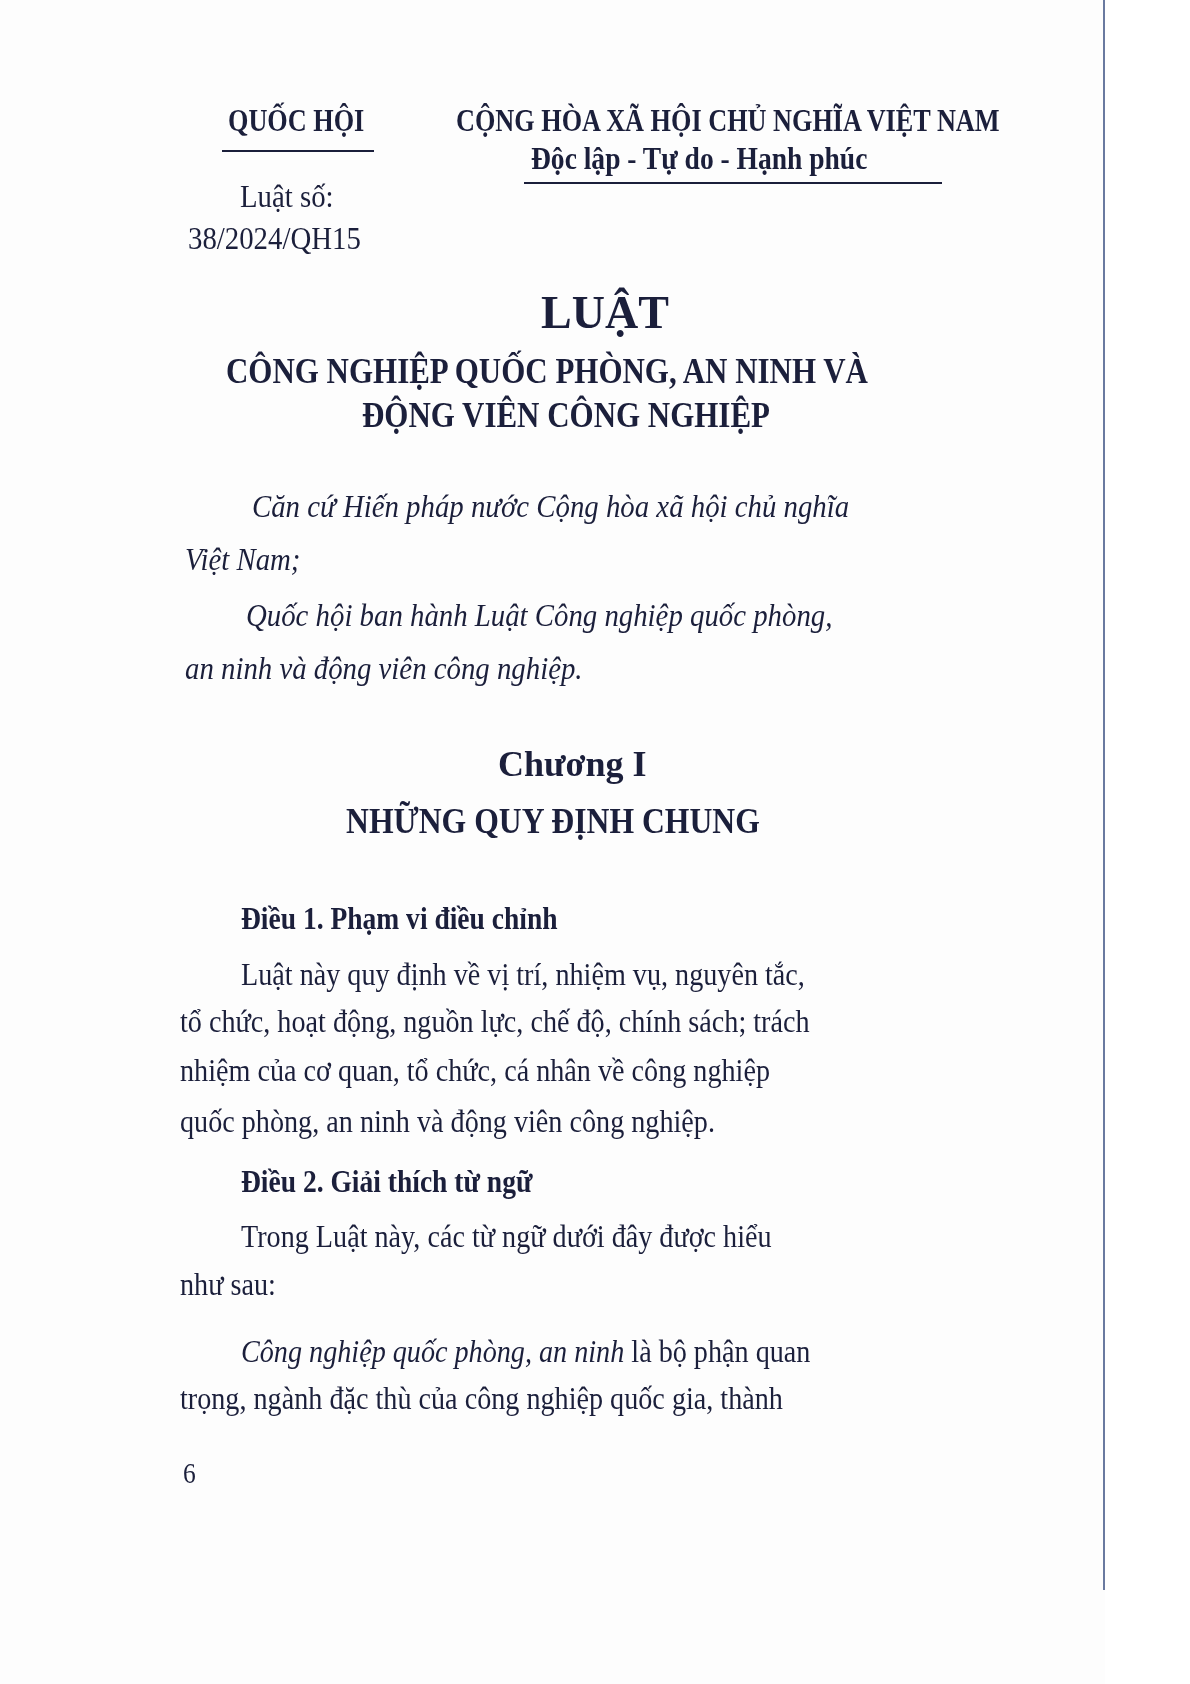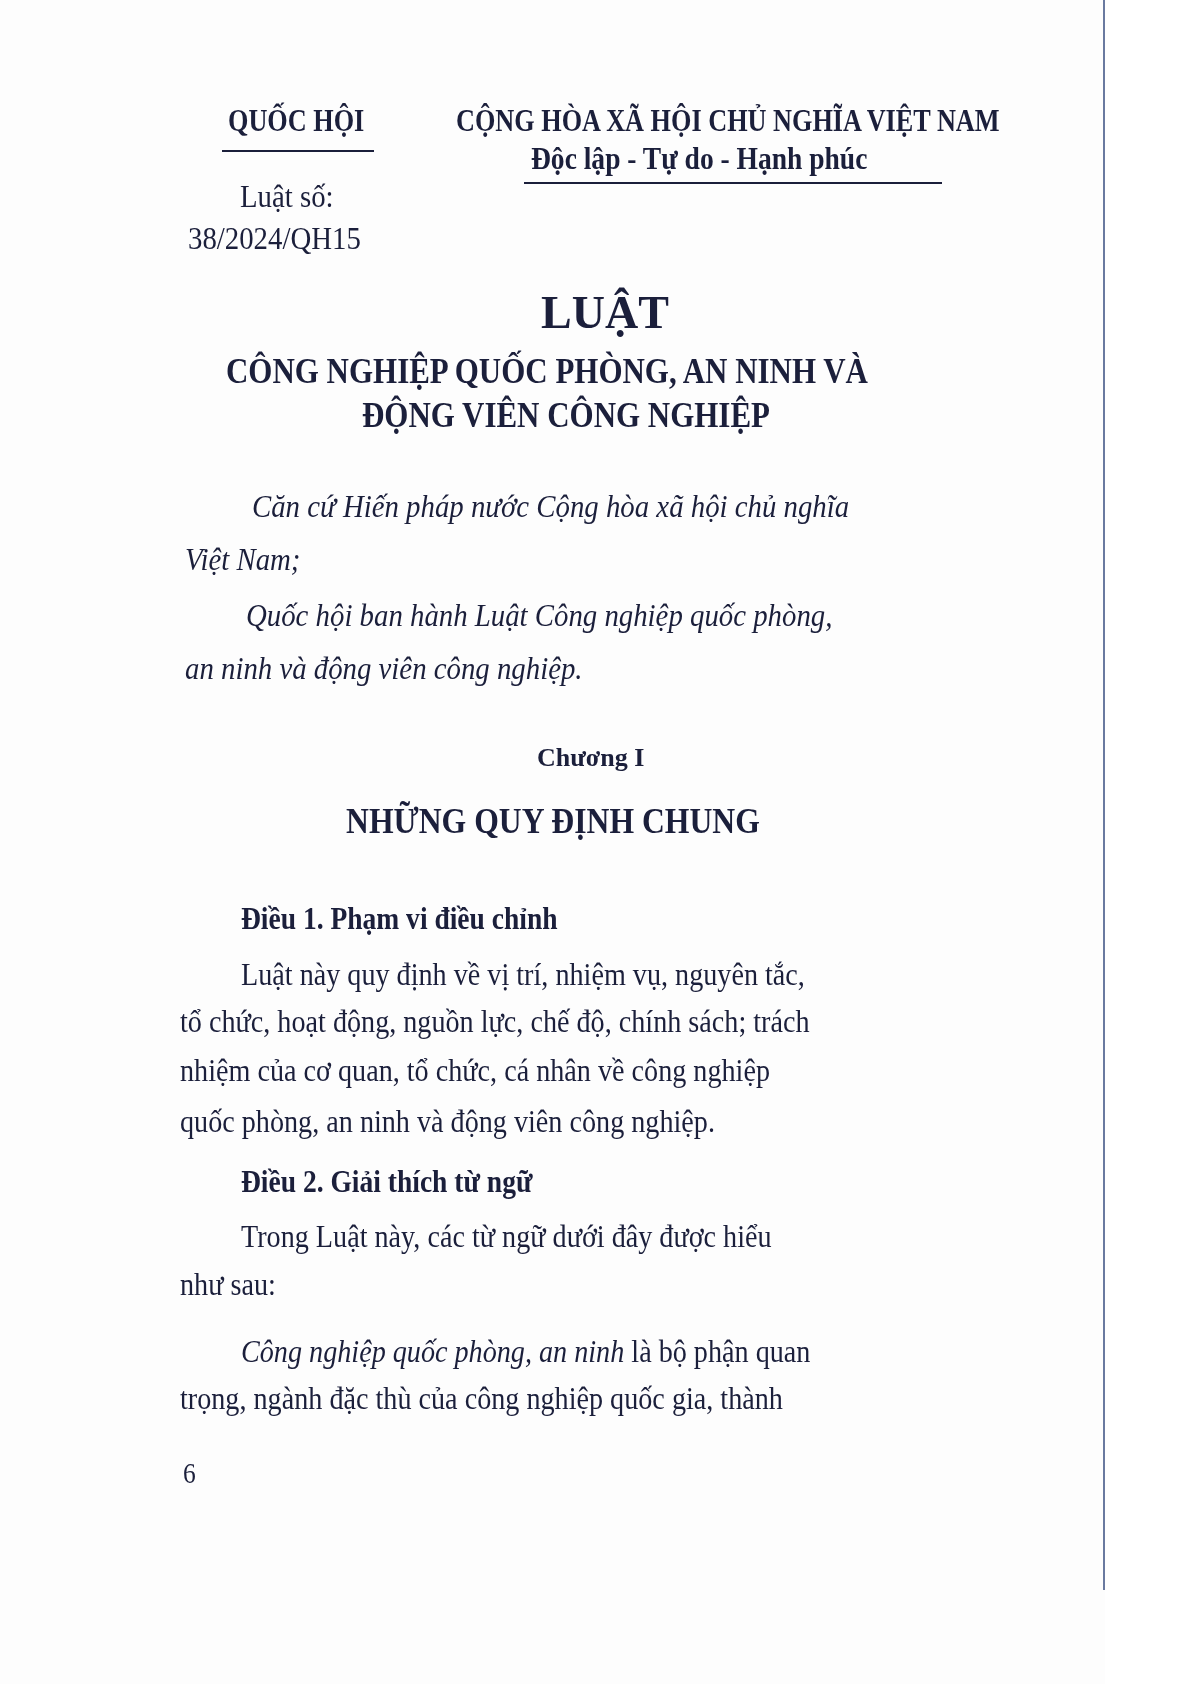--- a/index.html
+++ b/index.html
@@ -40,21 +40,21 @@
   .law-no { left: 188px; top: 220px; font-size: 32px; transform: scaleX(0.9); transform-origin: left top; }
   .center { left: 0; width: 1190px; text-align: center; }
   .title-luat { top: 286px; left: 0; width: 1210px; font-size: 46px; font-weight: bold; }
   .title-sub1 { top: 350px; left: 226px; font-size: 36px; font-weight: bold; transform: scaleX(0.86); transform-origin: left top; }
   .title-sub2 { top: 394px; left: 362px; font-size: 36px; font-weight: bold; transform: scaleX(0.86); transform-origin: left top; }
   .italic { font-style: italic; font-size: 32px; }
   .p1a { left: 252px; top: 488px; transform: scaleX(0.9); transform-origin: left top; }
   .p1b { left: 185px; top: 541px; transform: scaleX(0.9); transform-origin: left top; }
   .p2a { left: 246px; top: 597px; transform: scaleX(0.9); transform-origin: left top; }
   .p2b { left: 185px; top: 650px; transform: scaleX(0.9); transform-origin: left top; }
-  .chapter { top: 743px; left: 537px; font-size: 26px; font-weight: bold; }
+  .chapter { top: 743px; left: 498px; font-size: 36px; font-weight: bold; }
   .chapter-title { top: 800px; left: 346px; font-size: 36px; font-weight: bold; transform: scaleX(0.88); transform-origin: left top; }
   .article { font-size: 32px; font-weight: bold; transform: scaleX(0.86); transform-origin: left top; }
   .a1 { left: 241px; top: 900px; }
   .a2 { left: 241px; top: 1163px; }
   .body-line { font-size: 32px; transform-origin: left top; }
   .l1 { left: 241px; top: 956px; transform: scaleX(0.88); }
   .l2 { left: 180px; top: 1003px; transform: scaleX(0.88); }
   .l3 { left: 180px; top: 1052px; transform: scaleX(0.88); }
   .l4 { left: 180px; top: 1103px; transform: scaleX(0.88); }
   .l5 { left: 241px; top: 1218px; transform: scaleX(0.88); }

